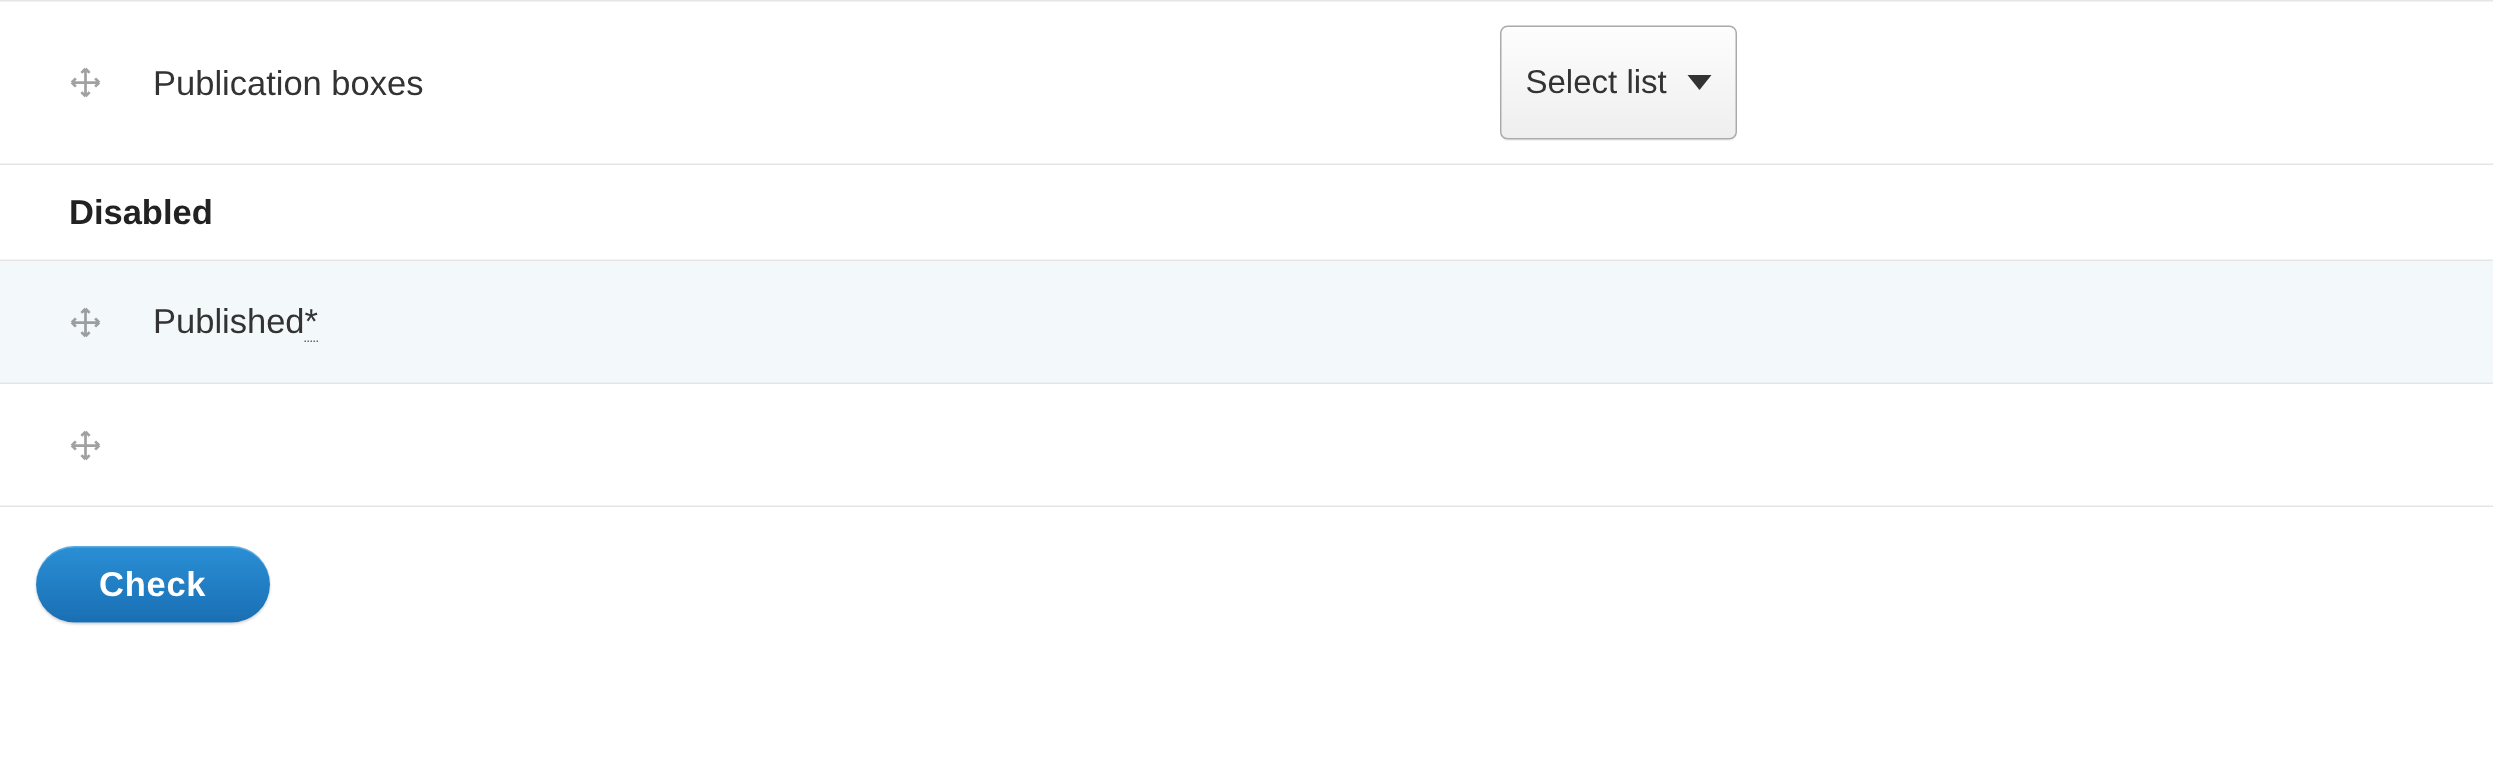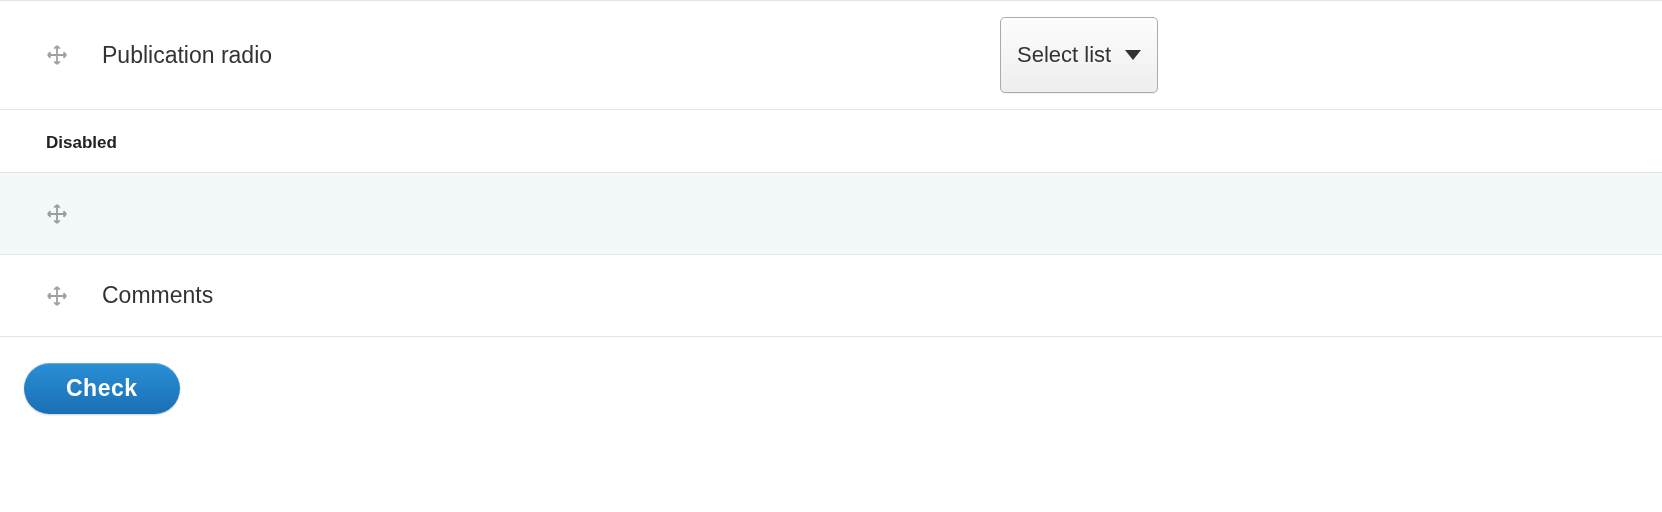--- a/index.html
+++ b/index.html
@@ -30,21 +30,21 @@
     .row.highlighted {
       background: #f3f8fb;
     }
     .section-header {
       padding: 18px 24px 18px 46px;
       border-bottom: 1px solid #e5e5e5;
     }
     .section-header span {
       font-weight: bold;
       color: #222;
-      font-size: 17px;
+      font-size: 23px;
     }
     .drag-cell {
       width: 56px;
       flex-shrink: 0;
       display: flex;
       align-items: center;
       justify-content: flex-start;
       padding-left: 22px;
     }
     .drag-icon {
@@ -109,50 +109,50 @@
 
 <div class="table">
 
   <div class="row top-border">
     <div class="drag-cell">
       <svg class="drag-icon" viewBox="0 0 24 24" fill="none" stroke="#555" stroke-width="2">
         <path d="M12 2 L12 22 M2 12 L22 12 M12 2 L9 5 M12 2 L15 5 M12 22 L9 19 M12 22 L15 19 M2 12 L5 9 M2 12 L5 15 M22 12 L19 9 M22 12 L19 15"></path>
       </svg>
     </div>
     <div class="label-cell">
-      <span>Publication radio</span><span class="asterisk"></span>
+      <span>Publication boxes</span><span class="asterisk"></span>
     </div>
     <div class="widget-cell">
       <div class="select-wrap">
         <span class="sel-label">Select list</span>
         <span class="caret"></span>
       </div>
     </div>
   </div>
 
   <div class="section-header">
     <span>Disabled</span>
   </div>
 
   <div class="row highlighted">
     <div class="drag-cell">
       <svg class="drag-icon" viewBox="0 0 24 24" fill="none" stroke="#555" stroke-width="2">
         <path d="M12 2 L12 22 M2 12 L22 12 M12 2 L9 5 M12 2 L15 5 M12 22 L9 19 M12 22 L15 19 M2 12 L5 9 M2 12 L5 15 M22 12 L19 9 M22 12 L19 15"></path>
       </svg>
     </div>
+    <div class="label-cell">
+      <span>Published</span><span class="asterisk">*</span>
+    </div>
   </div>
 
   <div class="row">
     <div class="drag-cell">
       <svg class="drag-icon" viewBox="0 0 24 24" fill="none" stroke="#555" stroke-width="2">
         <path d="M12 2 L12 22 M2 12 L22 12 M12 2 L9 5 M12 2 L15 5 M12 22 L9 19 M12 22 L15 19 M2 12 L5 9 M2 12 L5 15 M22 12 L19 9 M22 12 L19 15"></path>
       </svg>
-    </div>
-    <div class="label-cell">
-      <span>Comments</span><span class="asterisk"></span>
     </div>
   </div>
 
 </div>
 
 <div class="actions">
   <button class="btn-save" type="button">Check</button>
 </div>
 
 </body></html>

